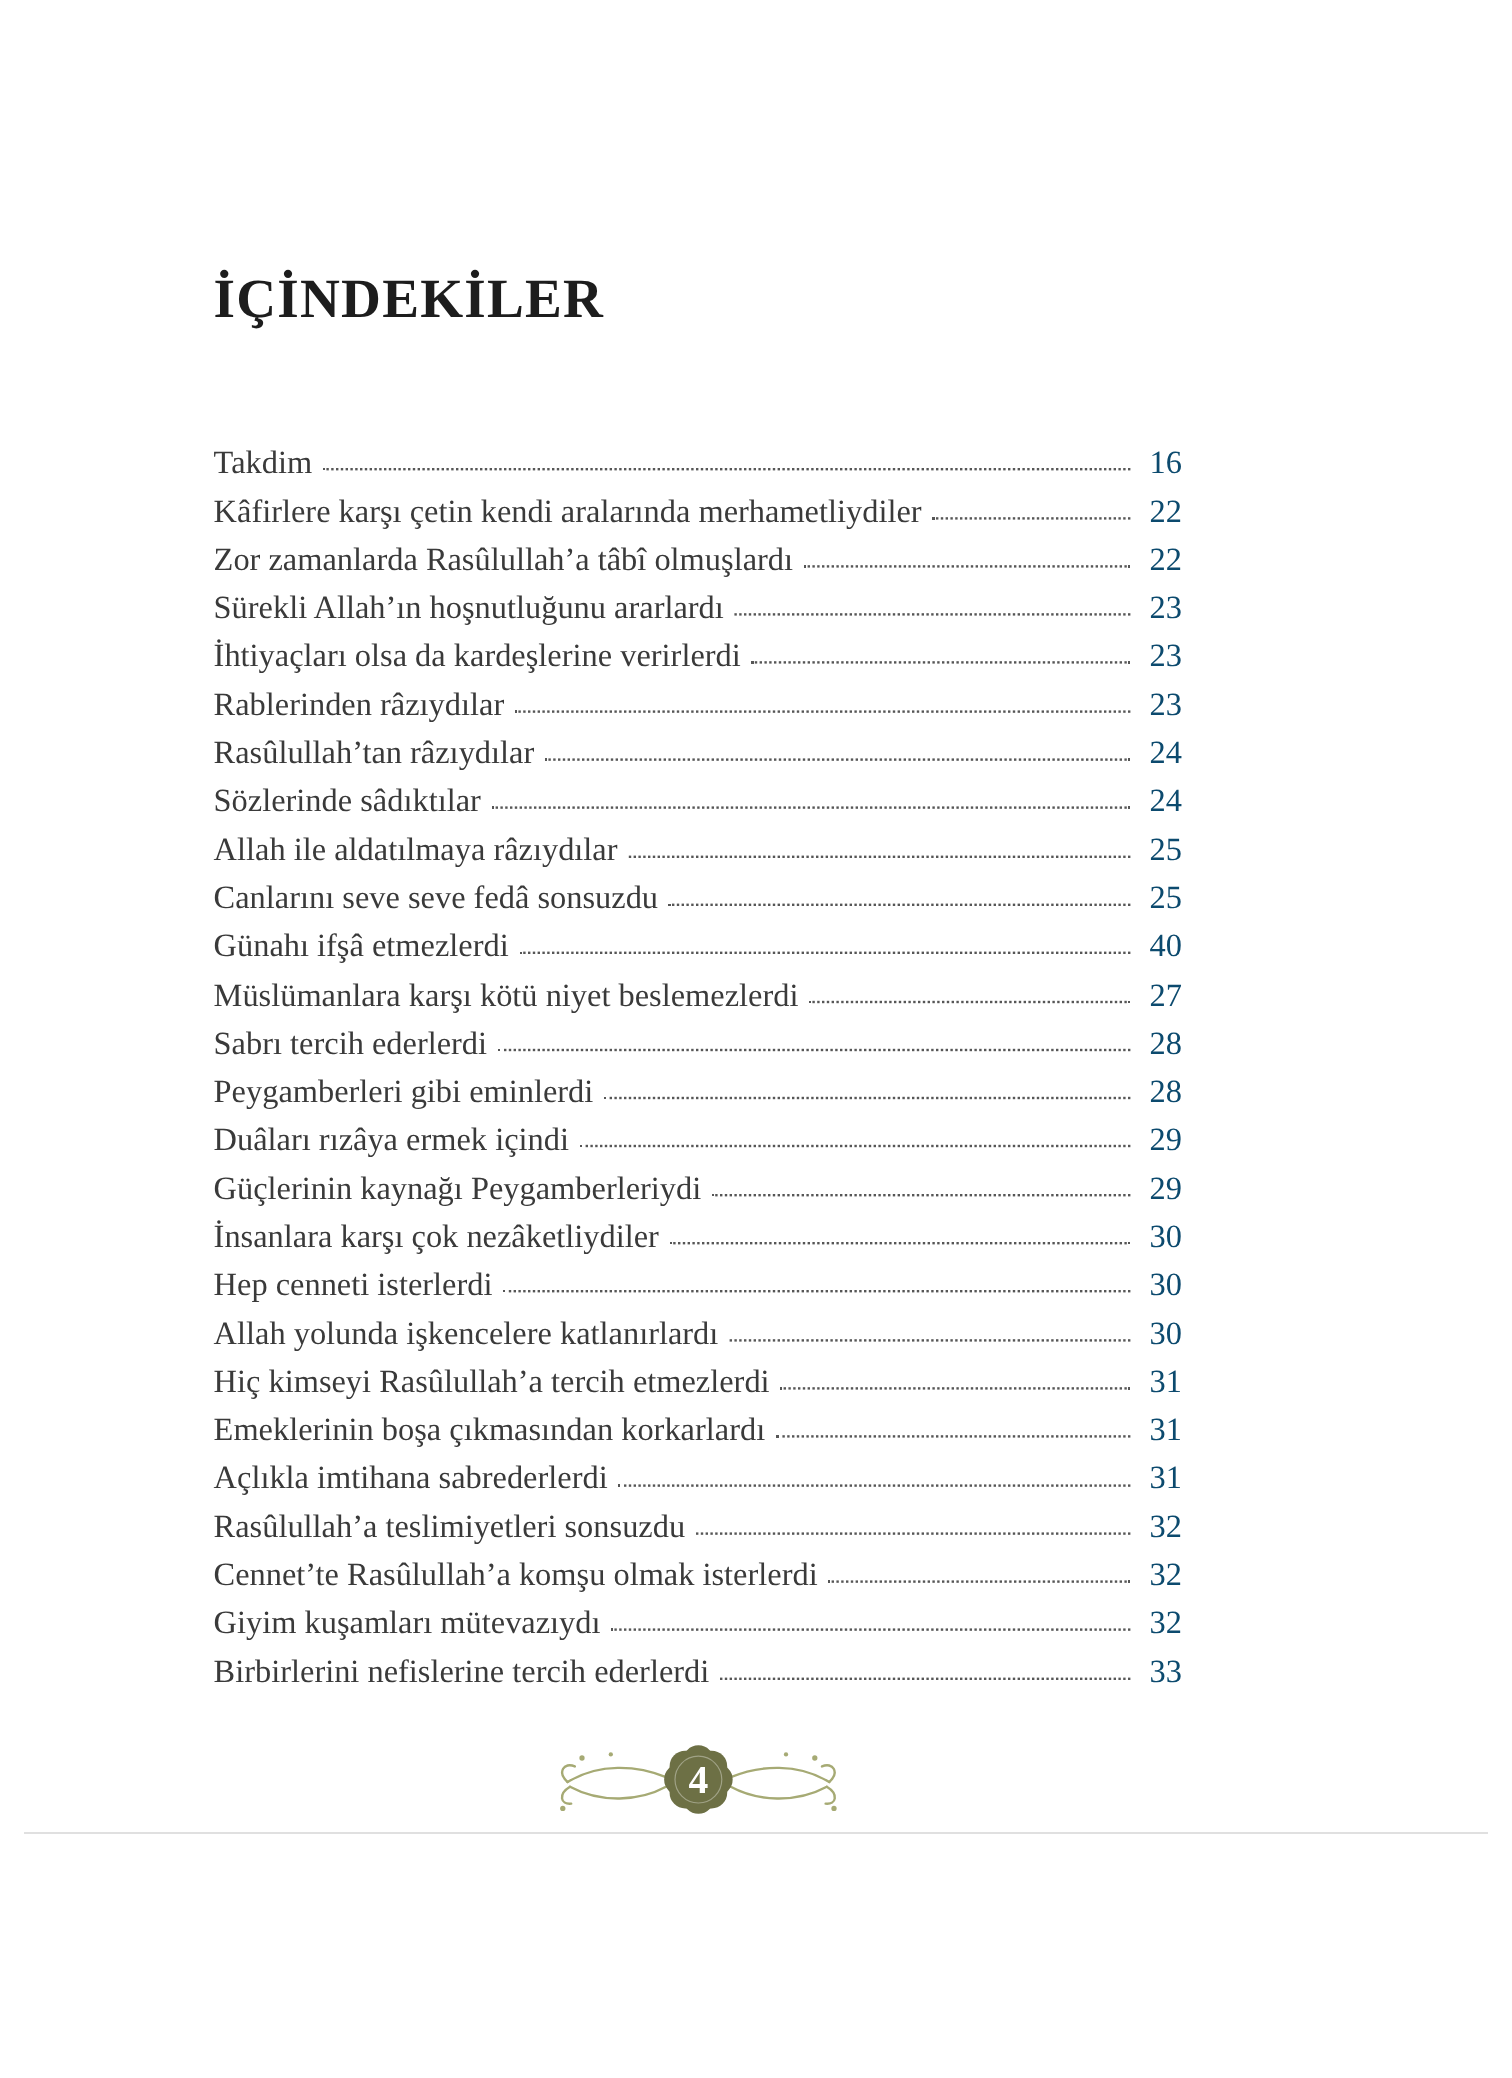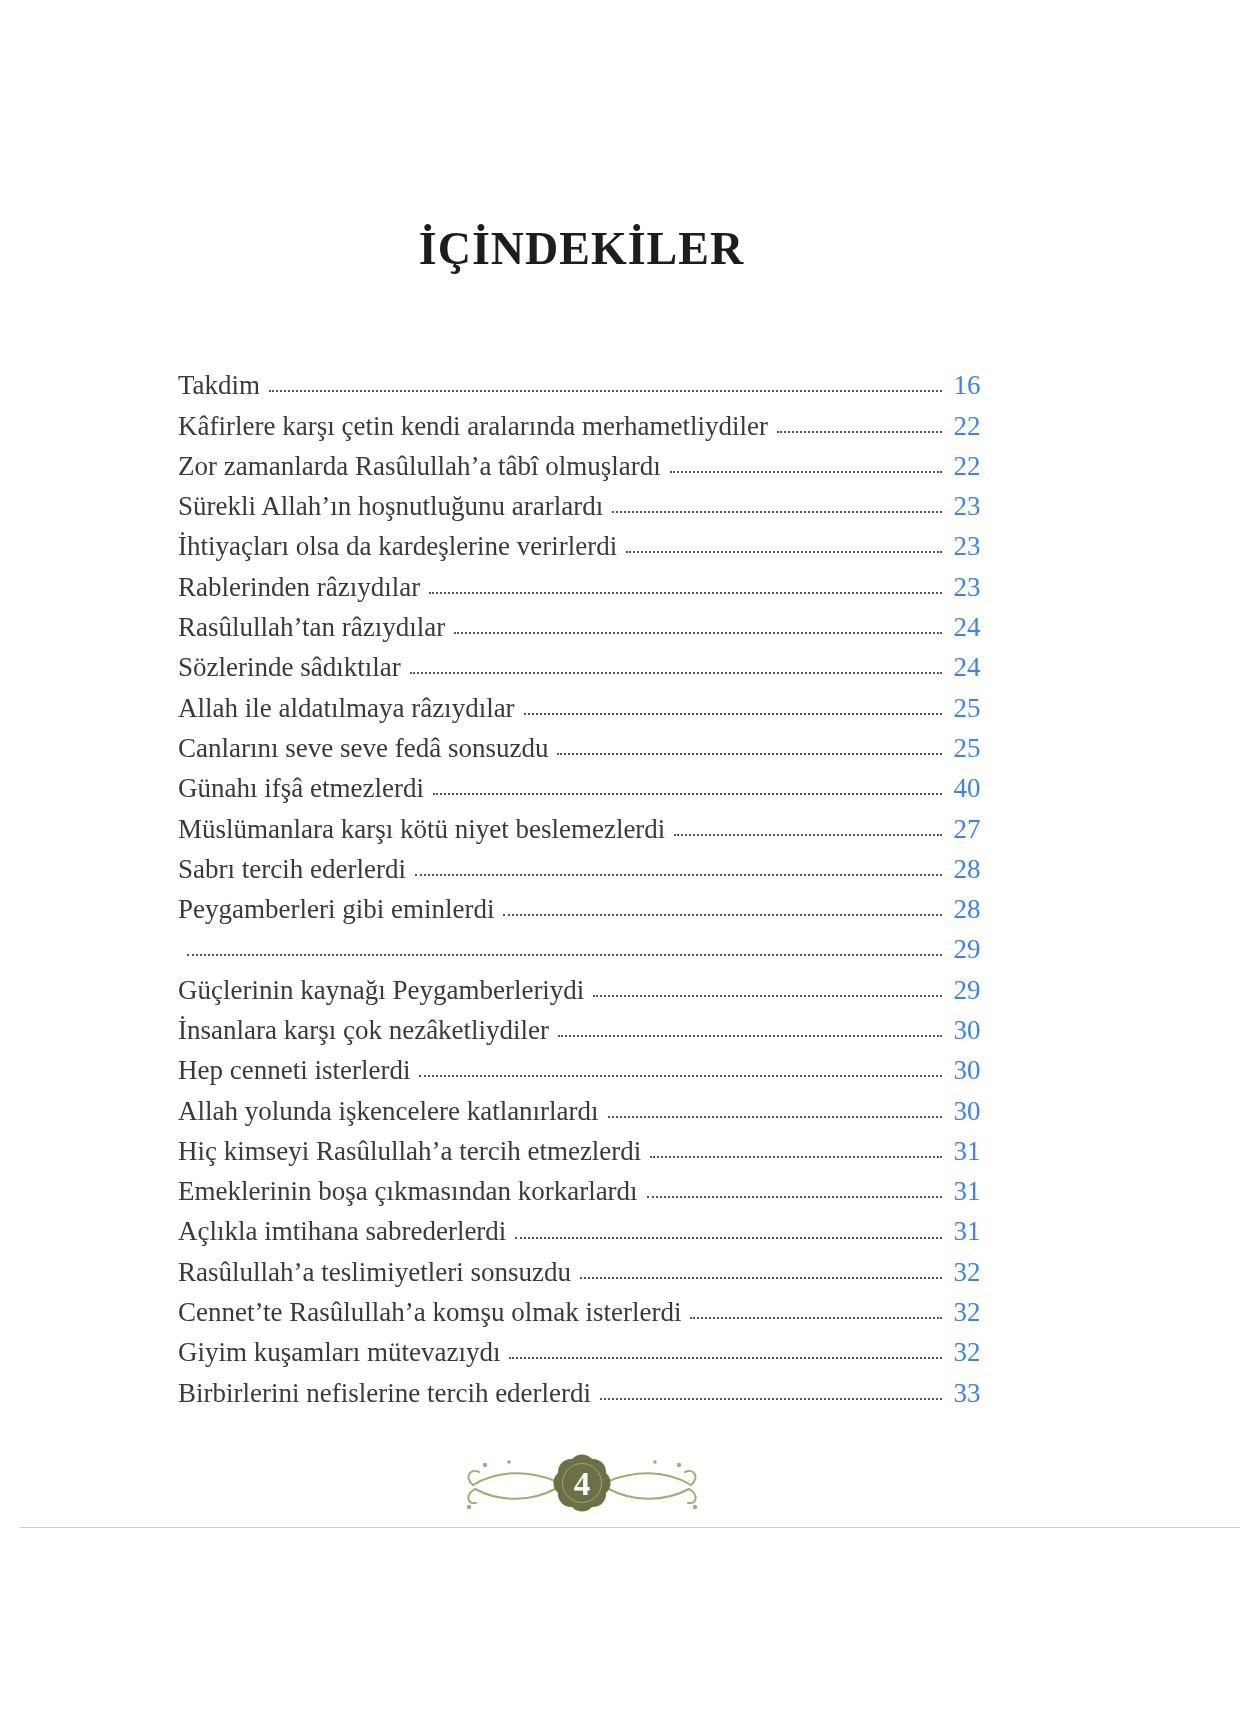--- a/index.html
+++ b/index.html
@@ -17,21 +17,20 @@
     top: 0;
     width: 807px;
     height: 100%;
   }
   .page-title {
     position: absolute;
     top: 222px;
     left: 0;
     width: 100%;
     margin: 0;
-    text-align: center;
     font-size: 46px;
     font-weight: 700;
     letter-spacing: 1px;
     color: #1d1d1d;
   }
   .toc {
     position: absolute;
     top: 361px;
     left: 0;
     right: 0;
@@ -48,23 +47,23 @@
     line-height: 1.15;
   }
   .toc-dots {
     flex: 1;
     border-bottom: 2px dotted #565656;
     margin: 0 7px 9px 9px;
     min-width: 12px;
   }
   .toc-num {
     min-width: 36px;
-    text-align: center;
+    text-align: right;
     line-height: 1.15;
-    color: #3b82f6;
+    color: #0c4a6e;
   }
   .footer-ornament {
     position: absolute;
     top: 1437px;
     left: 0;
     width: 100%;
     text-align: center;
   }
   .bottom-rule {
     position: absolute;
@@ -148,20 +147,21 @@
           <span class="toc-label">Sabrı tercih ederlerdi</span>
           <span class="toc-dots"></span>
           <span class="toc-num">28</span>
         </div>
         <div class="toc-row">
           <span class="toc-label">Peygamberleri gibi eminlerdi</span>
           <span class="toc-dots"></span>
           <span class="toc-num">28</span>
         </div>
         <div class="toc-row">
+          <span class="toc-label">Duâları rızâya ermek içindi</span>
           <span class="toc-dots"></span>
           <span class="toc-num">29</span>
         </div>
         <div class="toc-row">
           <span class="toc-label">Güçlerinin kaynağı Peygamberleriydi</span>
           <span class="toc-dots"></span>
           <span class="toc-num">29</span>
         </div>
         <div class="toc-row">
           <span class="toc-label">İnsanlara karşı çok nezâketliydiler</span>

